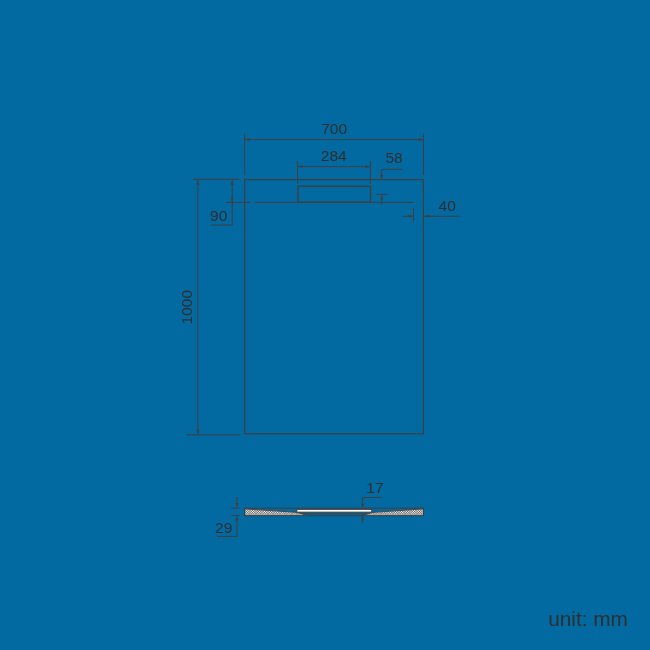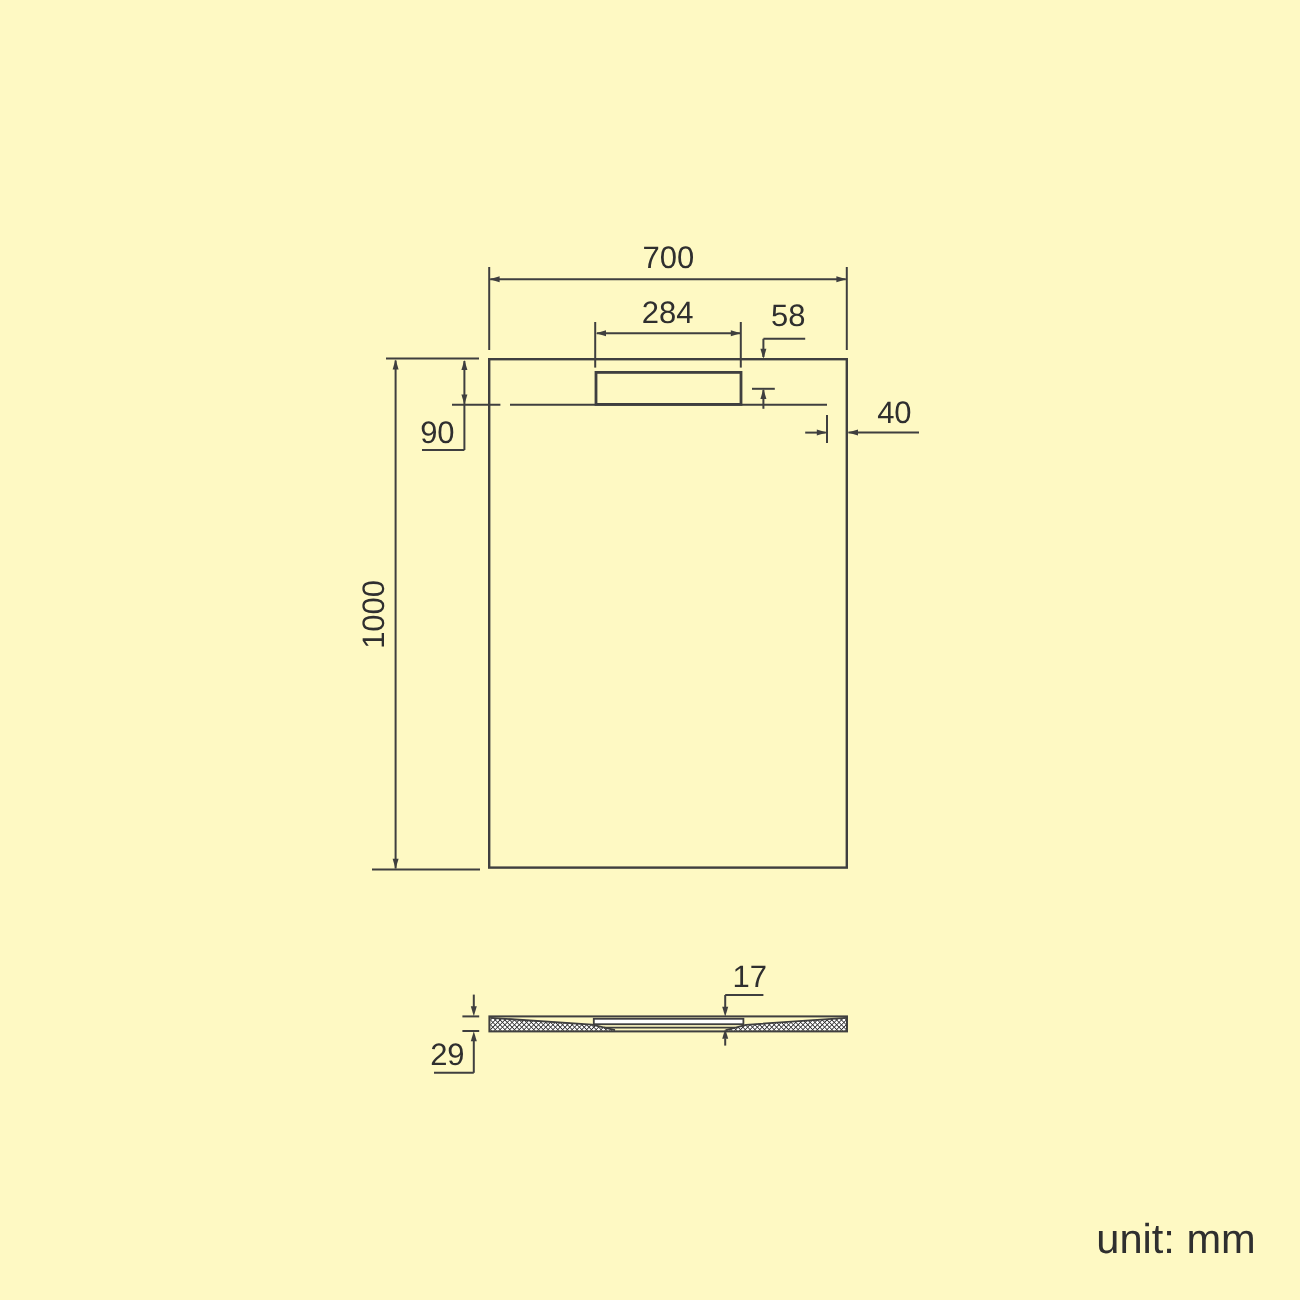--- a/index.html
+++ b/index.html
@@ -1,16 +1,16 @@
 <!DOCTYPE html>
 <html><head>
 <meta charset="utf-8">
 <style>
   html,body{margin:0;padding:0;background:#ffffff;}
-  .page{width:650px;height:650px;position:relative;background:#fef9c3;overflow:hidden;}
+  .page{width:650px;height:650px;position:relative;background:#0369a1;overflow:hidden;}
   text{font-family:"Liberation Sans",sans-serif;fill:#2f2f2f;}
 </style>
 </head>
 <body>
 <div class="page">
 <svg width="650" height="650" viewBox="0 0 650 650" xmlns="http://www.w3.org/2000/svg">
   <defs>
     <pattern id="xh" patternUnits="userSpaceOnUse" width="1.7" height="1.7" patternTransform="rotate(45)">
       <rect width="1.7" height="1.7" fill="#ffffff"></rect>
       <line x1="0" y1="0" x2="0" y2="1.7" stroke="#333333" stroke-width="0.85"></line>

